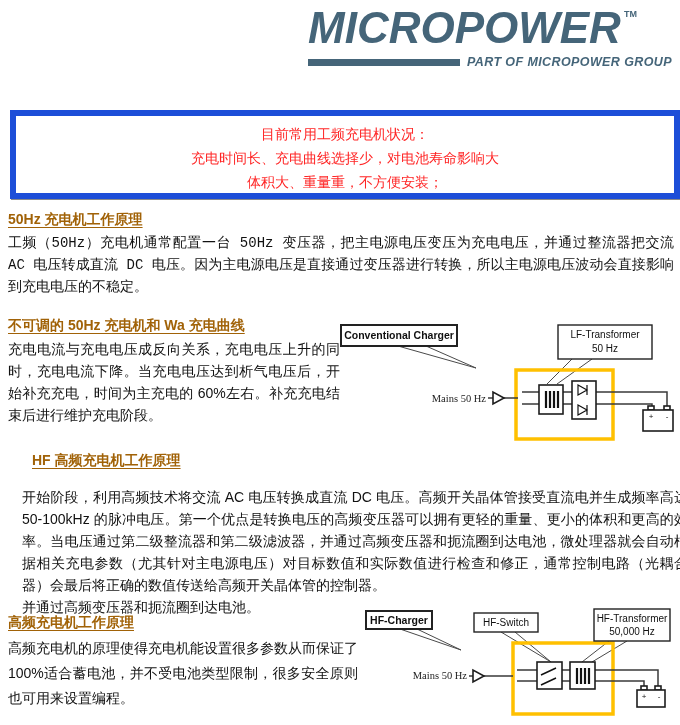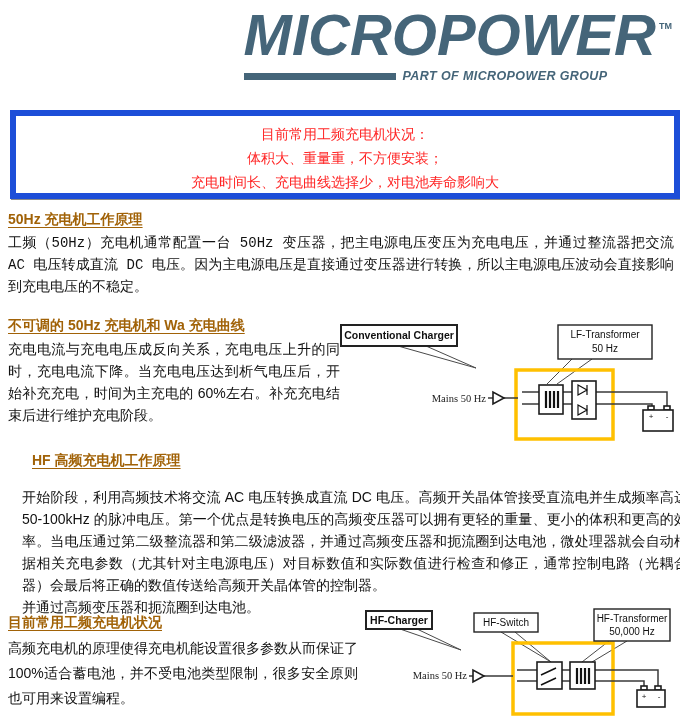--- a/index.html
+++ b/index.html
@@ -9,21 +9,21 @@
     --ink:#151515;
   }
   html,body{margin:0;padding:0;background:#fff;}
   .page{
     position:relative;width:680px;height:725px;background:#fff;overflow:hidden;
     font-family:"Liberation Sans","DejaVu Sans",sans-serif;color:var(--ink);
   }
   
   .logo{position:absolute;top:6px;right:8px;color:var(--logo-blue);text-align:left;}
   .logo-line1{white-space:nowrap;line-height:1;}
-  .logo-word{font-size:58px;font-weight:bold;font-style:italic;letter-spacing:0px;}
+  .logo-word{font-size:44px;font-weight:bold;font-style:italic;letter-spacing:0px;}
   .logo-tm{display:inline-block;font-size:9px;font-weight:bold;transform:translateY(-26px);margin-left:3px;}
   .logo-row{display:flex;align-items:center;margin-top:5px;}
   .logo-bar{height:7px;width:152px;background:var(--logo-blue);margin-right:7px;}
   .logo-tagline{font-size:12.5px;font-weight:bold;font-style:italic;letter-spacing:0.4px;white-space:nowrap;}
   
   .notice{
     position:absolute;left:10px;top:110px;width:658px;height:71px;
     border:6px solid #1d4ed8;box-shadow:1px 1px 0 #8a8a8a;
     text-align:center;color:var(--notice-red);font-size:14px;line-height:24px;padding-top:6px;
   }
@@ -64,22 +64,22 @@
       <span class="logo-word">MICROPOWER</span><span class="logo-tm">TM</span>
     </div>
     <div class="logo-row">
       <span class="logo-bar"></span>
       <span class="logo-tagline">PART OF MICROPOWER GROUP</span>
     </div>
   </div>
 
   <div class="notice">
     <div>目前常用工频充电机状况：</div>
+    <div>充电时间长、充电曲线选择少，对电池寿命影响大</div>
     <div>体积大、重量重，不方便安装；</div>
-    <div>充电时间长、充电曲线选择少，对电池寿命影响大</div>
   </div>
 
   <div class="h-sec" style="top:211px;">50Hz 充电机工作原理</div>
   <div class="body-sec" style="top:232px;width:666px;font-family:Liberation Mono, monospace;">工频（50Hz）充电机通常配置一台 50Hz 变压器，把主电源电压变压为充电电压，并通过整流器把交流 AC 电压转成直流 DC 电压。因为主电源电压是直接通过变压器进行转换，所以主电源电压波动会直接影响到充电电压的不稳定。</div>
 
   <div class="h-sec" style="top:317px;">不可调的 50Hz 充电机和 Wa 充电曲线</div>
   <div class="body-sec" style="top:338px;width:332px;">充电电流与充电电压成反向关系，充电电压上升的同时，充电电流下降。当充电电压达到析气电压后，开始补充充电，时间为主充电的 60%左右。补充充电结束后进行维护充电阶段。</div>
 
   <div class="diag" style="left:338px;top:322px;">
     <svg width="342" height="123" viewBox="0 0 342 123">
@@ -108,21 +108,21 @@
       <text class="ct" x="267" y="30">50 Hz</text>
     </svg>
   </div>
 
   <div class="h-sec" style="top:452px;padding-left:24px;">HF 高频充电机工作原理</div>
   <div class="body-sec" style="top:486px;width:666px;margin-left:14px;">
     <p>开始阶段，利用高频技术将交流 AC 电压转换成直流 DC 电压。高频开关晶体管接受直流电并生成频率高达 50-100kHz 的脉冲电压。第一个优点是转换电压的高频变压器可以拥有更轻的重量、更小的体积和更高的效率。当电压通过第二级整流器和第二级滤波器，并通过高频变压器和扼流圈到达电池，微处理器就会自动根据相关充电参数（尤其针对主电源电压）对目标数值和实际数值进行检查和修正，通常控制电路（光耦合器）会最后将正确的数值传送给高频开关晶体管的控制器。</p>
     <p>并通过高频变压器和扼流圈到达电池。</p>
   </div>
 
-  <div class="h-sec" style="top:614px;">目前常用工频充电机状况</div>
+  <div class="h-sec" style="top:614px;">高频充电机工作原理</div>
   <div class="body-sec sec4-body" style="top:636px;width:350px;">高频充电机的原理使得充电机能设置很多参数从而保证了 100%适合蓄电池，并不受电池类型限制，很多安全原则也可用来设置编程。</div>
 
   <div class="diag" style="left:355px;top:608px;">
     <svg width="325" height="114" viewBox="0 0 325 114">
       <path class="tail" d="M45,21 L106,42 L62,21"></path>
       <path class="tail" d="M146,24 L196,54 M160,24 L196,54"></path>
       <path class="tail" d="M254,33 L227,54 M272,33 L237,54"></path>
       <rect class="yellow" x="158" y="35" width="100" height="71"></rect>
       <path class="wire" d="M114,68 H118 M129,68 H158"></path>
       <path class="wire" d="M162,62 H182 M207,62 H215 M240,62 H303 L303,78"></path>

